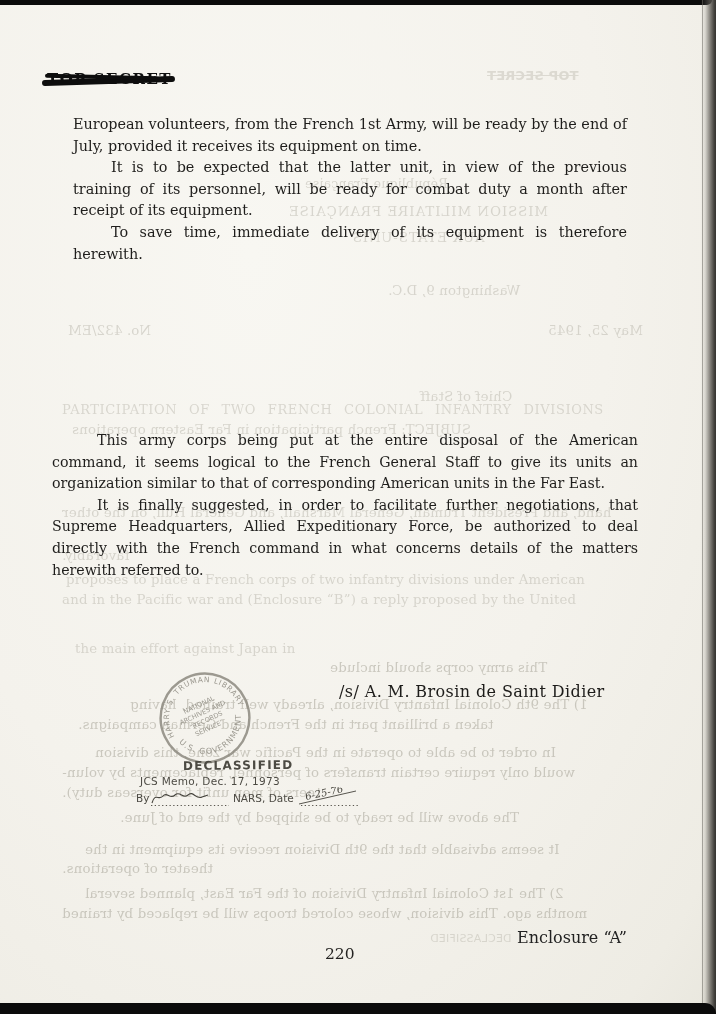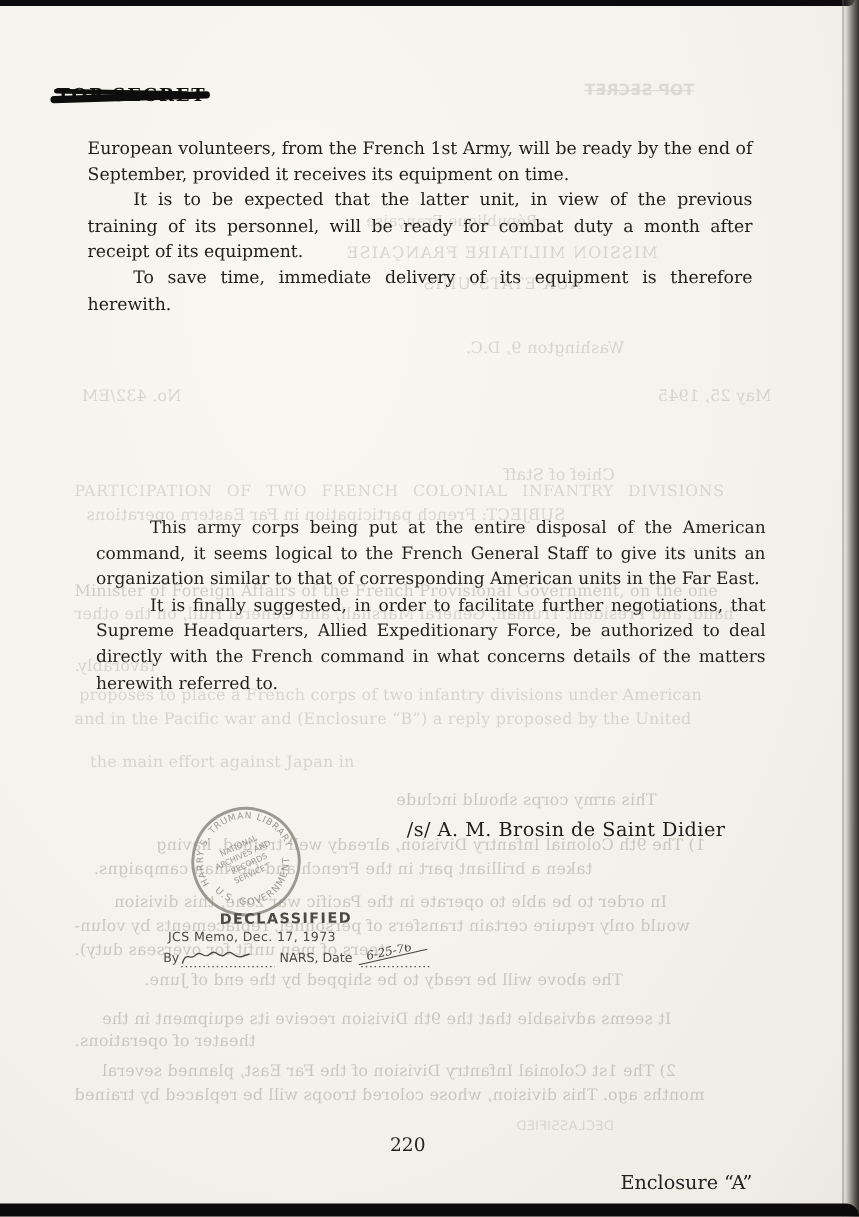--- a/index.html
+++ b/index.html
@@ -25,25 +25,25 @@
     background:#0d0d0d;transform:rotate(1.2deg);border-radius:2px;}
 
   
   .blockA{position:absolute;left:73px;top:114px;width:554px;font-size:14.4px;
     line-height:21.6px;text-align:justify;z-index:3;}
   .blockB{position:absolute;left:52px;top:430px;width:586px;font-size:14.2px;
     line-height:21.6px;text-align:justify;z-index:3;}
   .blockA p,.blockB p{margin:0;}
   .blockA p.ind{text-indent:38px;}
   .p2{margin-top:15px;} .p3{margin-top:-3px;} .p4{margin-top:8px;} .p5{margin-top:-2px;text-indent:20px;}
-  .blockB p{text-indent:45px;margin-left:28px;}
+  .blockB p{text-indent:45px;}
   .p7{margin-top:17px;} .p8{margin-top:13px;}
 
   .signature{position:absolute;left:293px;top:682px;font-size:16px;letter-spacing:.4px;color:#1d1c1a;z-index:3;margin-left:46px;}
-  .enclosure{position:absolute;left:517px;top:928px;font-size:16px;color:#222;z-index:3;margin-top:48px;}
+  .enclosure{position:absolute;left:517px;top:928px;font-size:16px;color:#222;z-index:3;}
   .pageno{position:absolute;left:325px;top:945px;font-size:15.5px;color:#242321;z-index:3;}
 
   
   .ghost{position:absolute;white-space:nowrap;font-size:13.3px;color:#b2afa4;opacity:.45;
     letter-spacing:.2px;z-index:1;}
   .mir{transform:scaleX(-1);}
   .g0{left:487px;top:68px;font-family:"DejaVu Sans",sans-serif;font-size:13px;font-weight:bold;
       text-decoration:line-through;color:#ccc9bf;opacity:.6;}
   .g1{left:305px;top:176px;font-size:12.5px;}
   .g2{left:288px;top:204px;letter-spacing:1px;}
@@ -53,21 +53,21 @@
   .g6{left:548px;top:323px;}
   .g7{left:420px;top:389px;}
   .g8{left:62px;top:402px;font-size:13px;letter-spacing:.6px;word-spacing:7px;color:#bcb9af;opacity:.5;}
   .g9{left:72px;top:422px;}
   .g10{left:62px;top:486px;color:#aeab9f;opacity:.55;}
   .g11{left:62px;top:505px;}
   .g12{left:62px;top:548px;}
   .g13{left:66px;top:572px;}
   .g14{left:62px;top:592px;}
   .g15{left:128px;top:640px;}
-  .g16{left:75px;top:628px;}
+  .g16{left:75px;top:641px;}
   .g17{left:330px;top:660px;color:#a8a599;opacity:.55;}
   .g18{left:130px;top:697px;color:#a8a599;opacity:.55;}
   .g19{left:78px;top:717px;color:#a8a599;opacity:.55;}
   .g20{left:95px;top:745px;color:#a8a599;opacity:.55;}
   .g21{left:62px;top:765px;color:#a8a599;opacity:.55;}
   .g22{left:62px;top:785px;color:#a8a599;opacity:.55;}
   .g23{left:120px;top:810px;color:#a8a599;opacity:.55;}
   .g24{left:85px;top:842px;color:#a8a599;opacity:.55;}
   .g25{left:62px;top:861px;color:#a8a599;opacity:.55;}
   .g26{left:85px;top:886px;color:#a8a599;opacity:.55;}
@@ -101,21 +101,20 @@
   <span class="ghost g0 mir">TOP SECRET</span>
   <span class="ghost g1 mir">République Française</span>
   <span class="ghost g2 mir">MISSION MILITAIRE FRANÇAISE</span>
   <span class="ghost g3 mir">AUX ETATS-UNIS</span>
   <span class="ghost g4 mir">Washington 9, D.C.</span>
   <span class="ghost g5 mir">No. 432/EM</span>
   <span class="ghost g6 mir">May 25, 1945</span>
   <span class="ghost g7 mir">Chief of Staff</span>
   <span class="ghost g8">PARTICIPATION OF TWO FRENCH COLONIAL INFANTRY DIVISIONS</span>
   <span class="ghost g9 mir">SUBJECT: French participation in Far Eastern operations</span>
-  <span class="ghost g10">Minister of Foreign Affairs of the French Provisional Government, on the one</span>
   <span class="ghost g11 mir">hand, and President Truman, General Marshall, and General Hull, on the other</span>
   <span class="ghost g12 mir">favorably.</span>
   <span class="ghost g14">and in the Pacific war and (Enclosure “B”) a reply proposed by the United</span>
   <span class="ghost g13">proposes to place a French corps of two infantry divisions under American</span>
   <span class="ghost g16">the main effort against Japan in</span>
   <span class="ghost g17 mir">This army corps should include</span>
   <span class="ghost g18 mir">1) The 9th Colonial Infantry Division, already well trained, having</span>
   <span class="ghost g19 mir">taken a brilliant part in the French and German campaigns.</span>
   <span class="ghost g20 mir">In order to be able to operate in the Pacific war zone, this division</span>
   <span class="ghost g21 mir">would only require certain transfers of personnel, replacements by volun-</span>
@@ -123,21 +122,21 @@
   <span class="ghost g23 mir">The above will be ready to be shipped by the end of June.</span>
   <span class="ghost g24 mir">It seems advisable that the 9th Division receive its equipment in the</span>
   <span class="ghost g25 mir">theater of operations.</span>
   <span class="ghost g26 mir">2) The 1st Colonial Infantry Division of the Far East, planned several</span>
   <span class="ghost g27 mir">months ago. This division, whose colored troops will be replaced by trained</span>
   <span class="ghost g28 mir">DECLASSIFIED</span>
 
   <div class="topsecret">TOP SECRET</div>
 
   <div class="blockA">
-    <p class="p1">European volunteers, from the French 1st Army, will be ready by the end of September, provided it receives its equipment on time.</p>
+    <p class="p1">European volunteers, from the French 1st Army, will be ready by the end of July, provided it receives its equipment on time.</p>
     <p class="p2 ind">It is to be expected that the latter unit, in view of the previous training of its personnel, will be ready for combat duty a month after receipt of its equipment.</p>
     <p class="p3 ind">To save time, immediate delivery of its equipment is therefore herewith.</p>
   </div>
 
   <div class="blockB">
     <p class="p6">This army corps being put at the entire disposal of the American command, it seems logical to the French General Staff to give its units an organization similar to that of corresponding American units in the Far East.</p>
     <p class="p8">It is finally suggested, in order to facilitate further negotiations, that Supreme Headquarters, Allied Expeditionary Force, be authorized to deal directly with the French command in what concerns details of the matters herewith referred to.</p>
   </div>
 
   <div class="signature">/s/ A. M. Brosin de Saint Didier</div>

